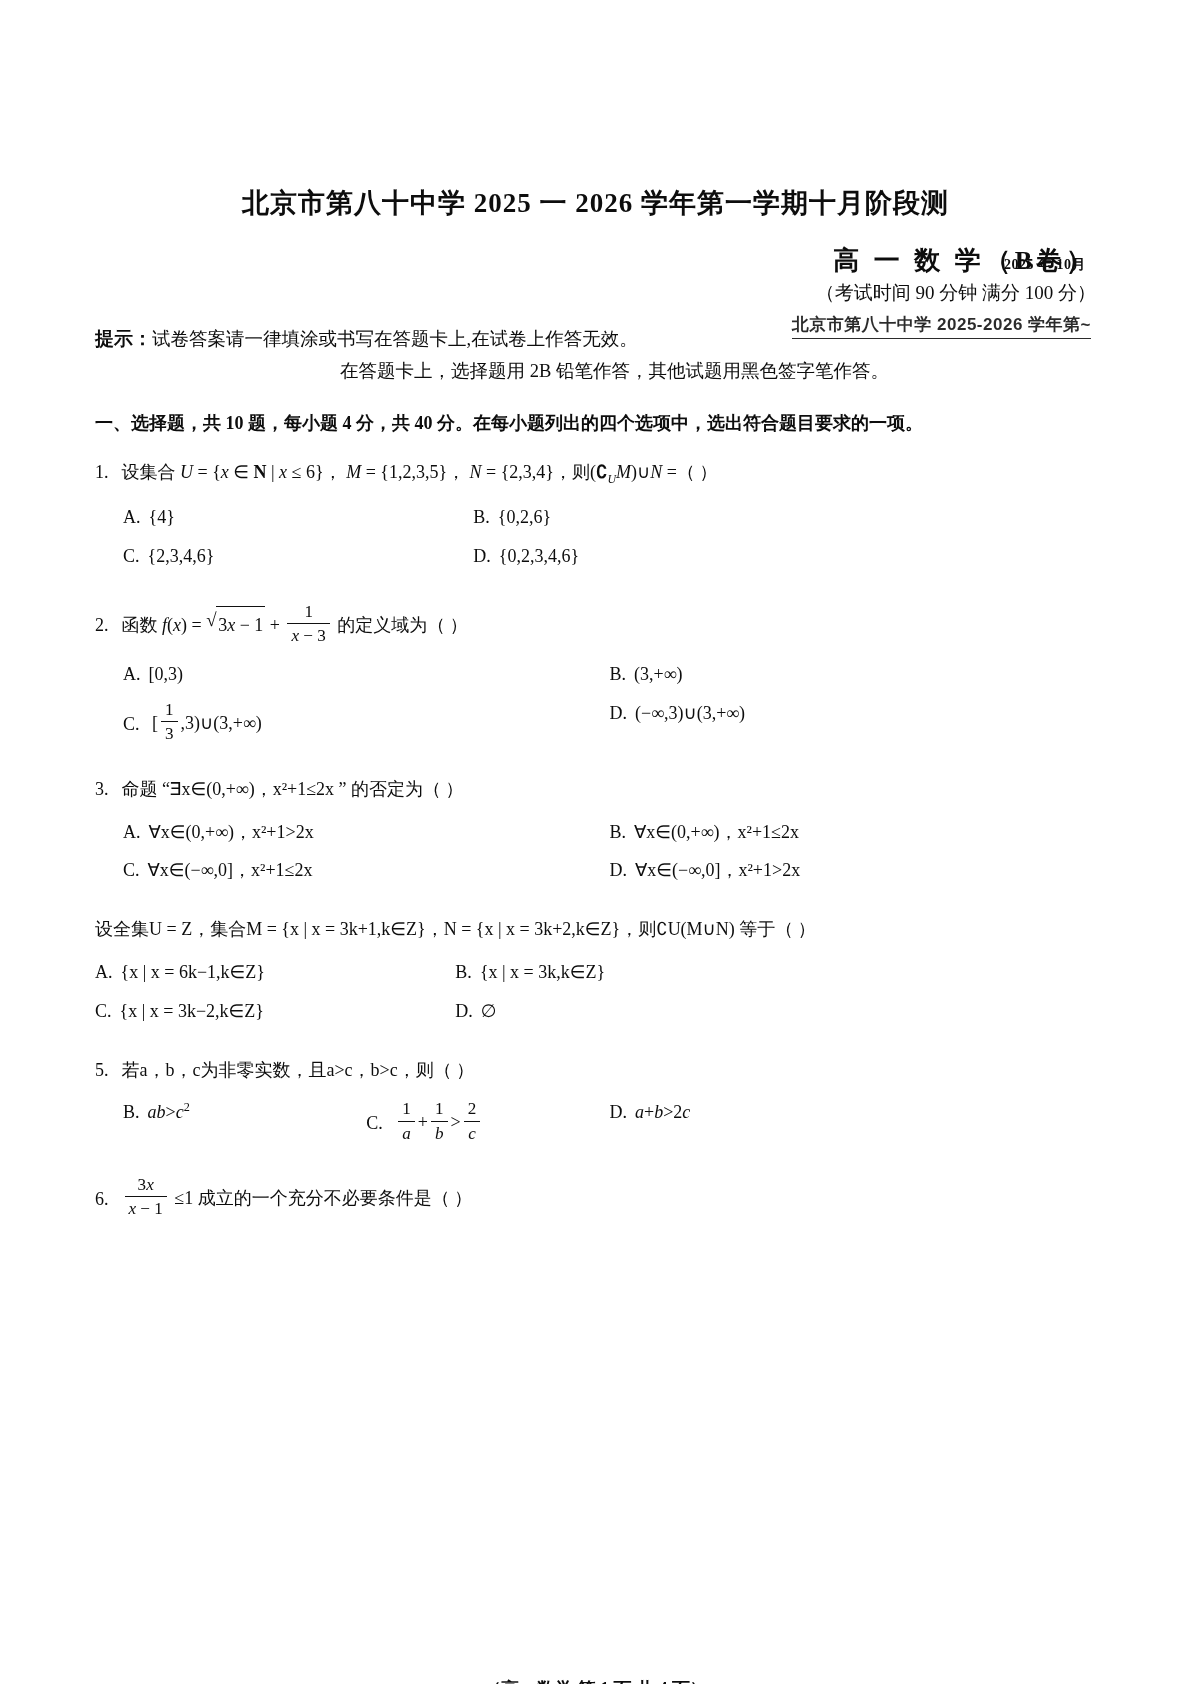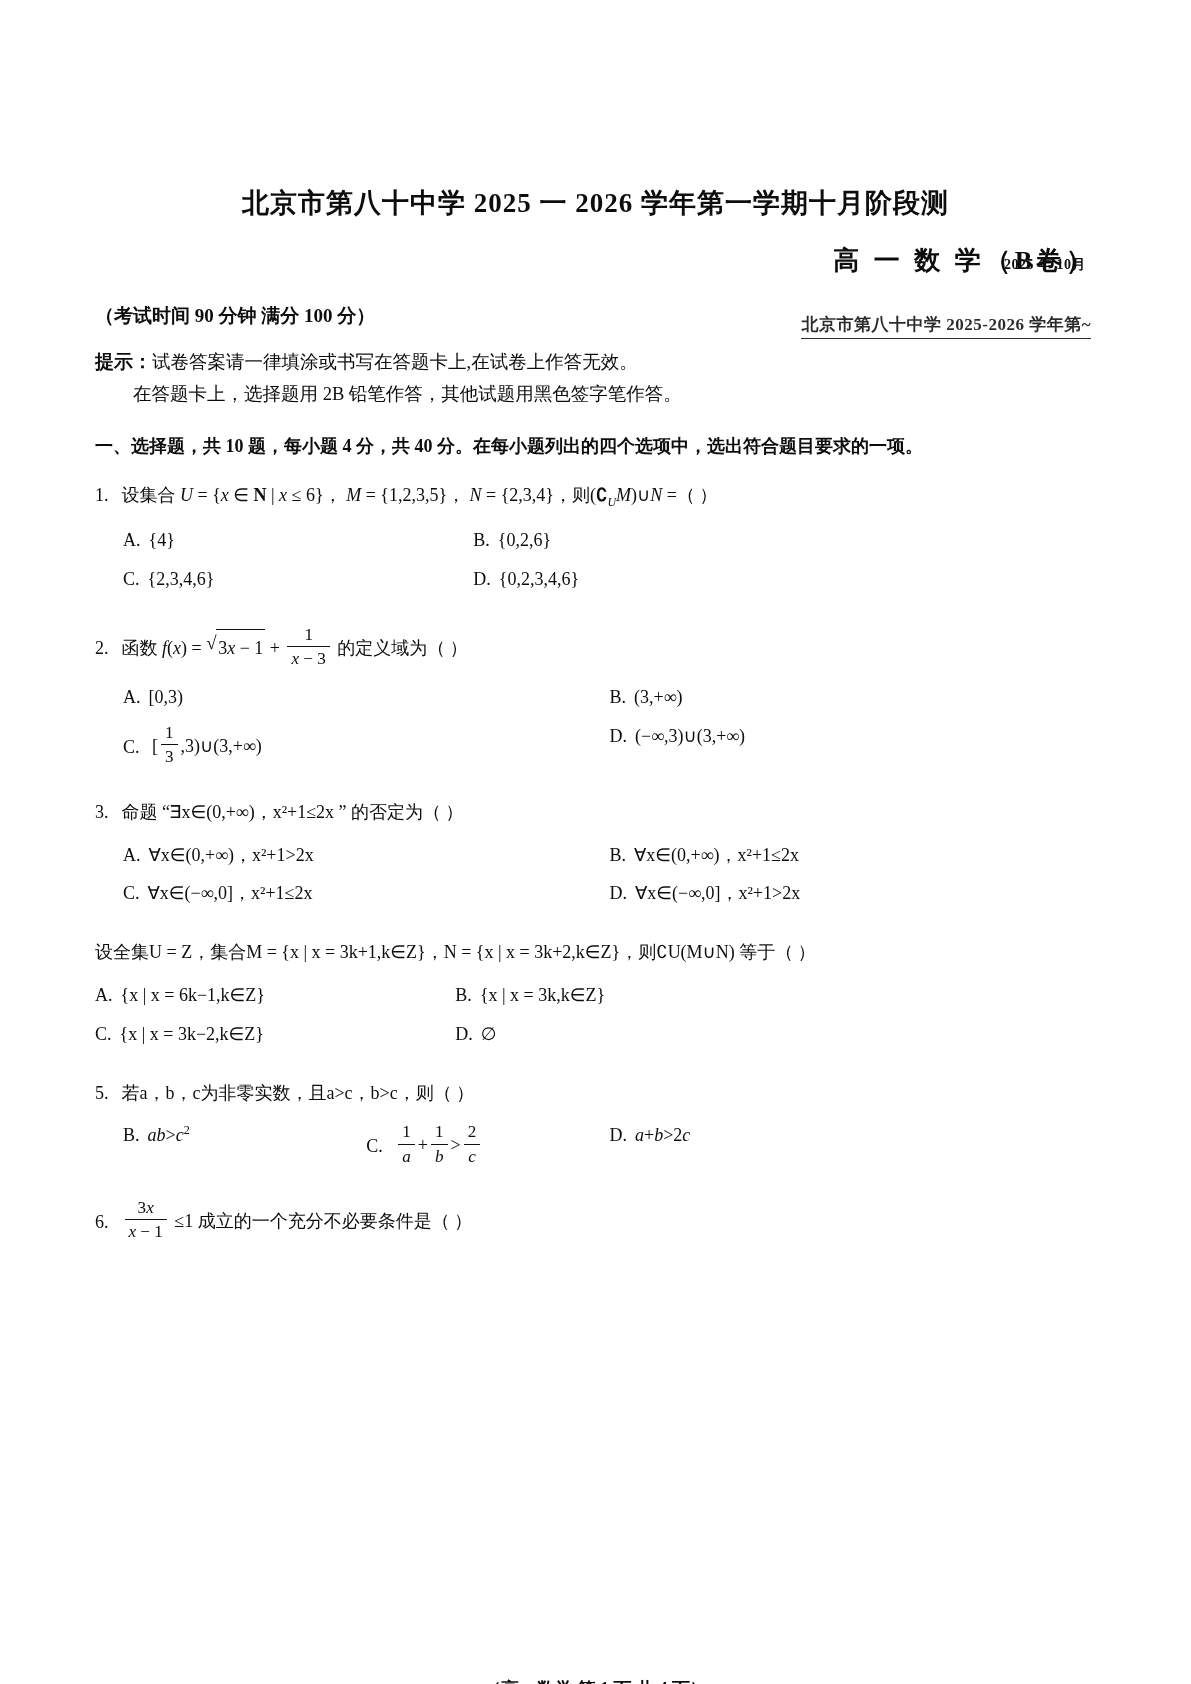--- a/index.html
+++ b/index.html
@@ -19,21 +19,21 @@
     position: relative;
     width: 1191px;
     height: 1684px;
     box-sizing: border-box;
     padding: 0 95px;
   }
   .header-stamp {
     position: absolute;
     top: 128px;
     right: 100px;
-    font-family: Liberation Serif, serif;
+    font-family: Liberation Sans, sans-serif;
     font-weight: bold;
     font-size: 17px;
     letter-spacing: 0.5px;
     color: #1a1a1a;
     border-bottom: 1.5px solid #1a1a1a;
     padding-bottom: 2px;
     white-space: nowrap;
     opacity: 0.92;
   }
   .doc-title {
@@ -72,32 +72,32 @@
   .fields-row .blank {
     display: inline-block;
     border-bottom: 1.6px solid #111;
     vertical-align: bottom;
     height: 20px;
   }
   .w1 { width: 155px; }
   .w2 { width: 165px; }
   .w3 { width: 150px; }
   .meta-line {
-    text-align: left;
-    margin-top: 25px;
+    text-align: right;
+    margin-top: 2px;
     font-size: 19px;
-    font-weight: bold;
+    font-weight: normal;
   }
   .notice {
     margin-top: 16px;
     font-size: 18.5px;
     line-height: 1.75;
   }
   .notice .lead { font-weight: bold; font-size: 19px; }
-  .notice .indent { display: block; text-indent: 38px; }
+  .notice .indent { display: block; text-indent: 38px; text-align: center; }
   .section-head {
     margin-top: 20px;
     font-size: 18px;
     font-weight: bold;
     line-height: 1.7;
   }
   .q {
     margin-top: 20px;
     font-size: 18px;
     line-height: 1.6;

